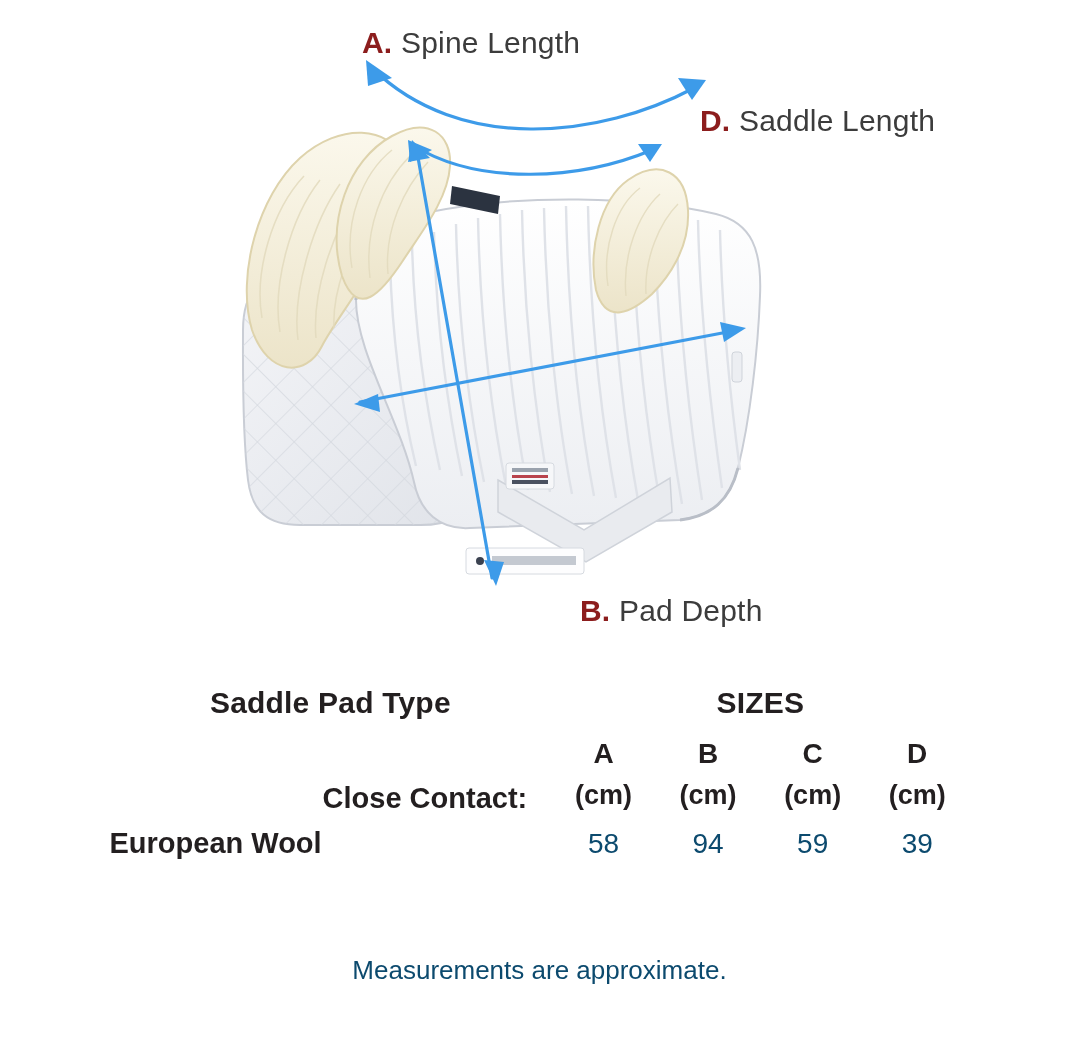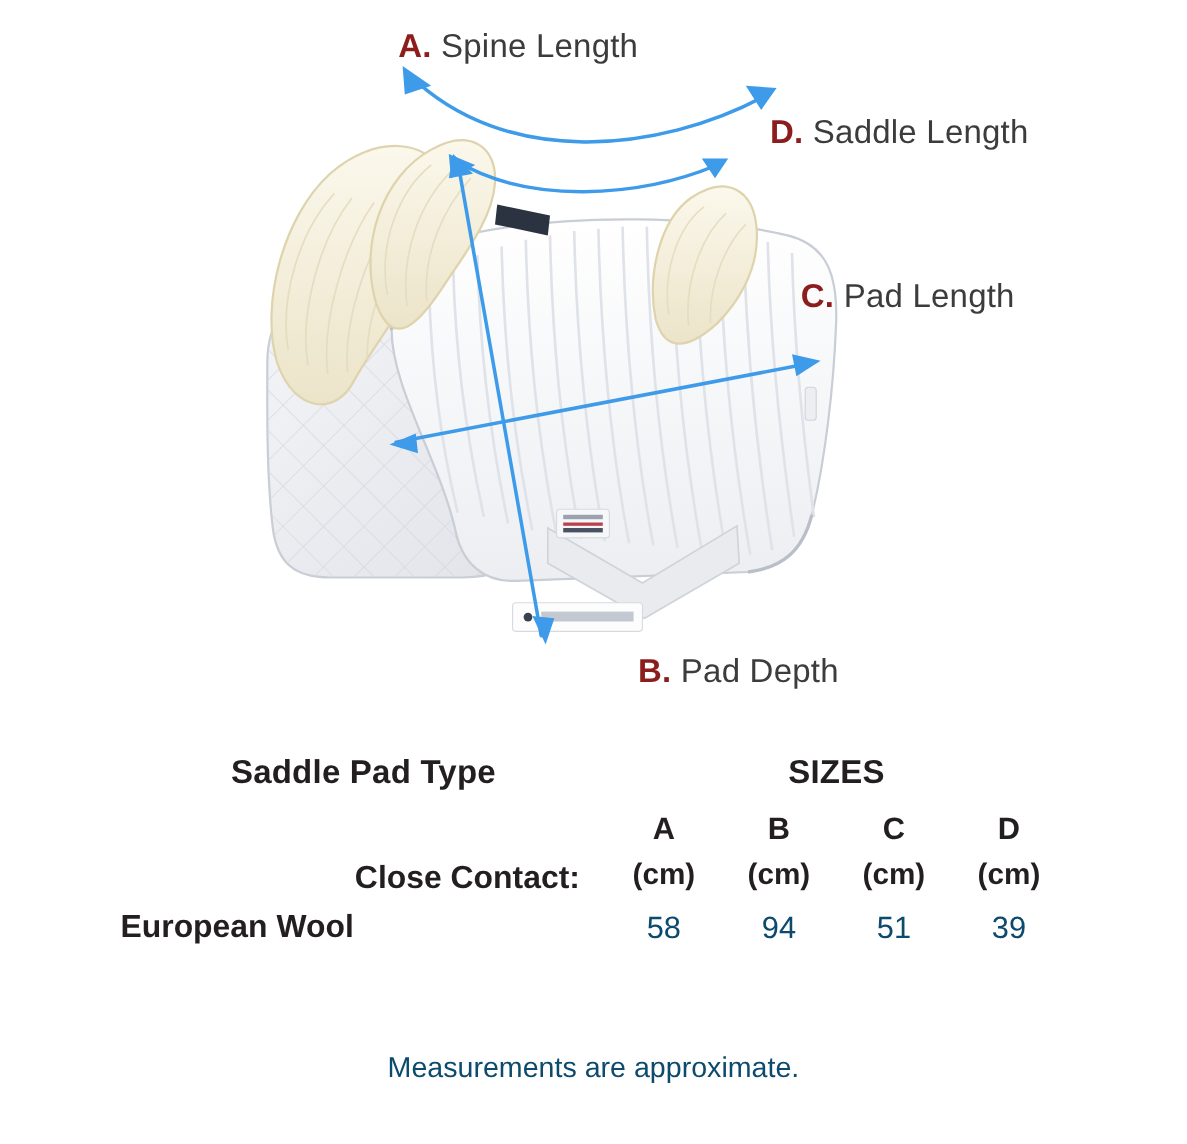--- a/index.html
+++ b/index.html
@@ -286,24 +286,20 @@
       </g>
     </svg>
 
     <div class="callout" id="callout-a">
       <span class="letter">A.</span>
       <span>Spine Length</span>
     </div>
     <div class="callout" id="callout-d">
       <span class="letter">D.</span>
       <span>Saddle Length</span>
-    </div>
-    <div class="callout" id="callout-c">
-      <span class="letter">C.</span>
-      <span>Pad Length</span>
     </div>
     <div class="callout" id="callout-b">
       <span class="letter">B.</span>
       <span>Pad Depth</span>
     </div>
   </div>
 
   <div class="table-wrap">
     <table class="size-table">
       <tbody>
@@ -322,21 +318,21 @@
           <td class="cell-label-bold">Close Contact:</td>
           <td class="cell-unit">(cm)</td>
           <td class="cell-unit">(cm)</td>
           <td class="cell-unit">(cm)</td>
           <td class="cell-unit">(cm)</td>
         </tr>
         <tr>
           <td class="cell-label">European Wool</td>
           <td class="cell-value">58</td>
           <td class="cell-value">94</td>
-          <td class="cell-value">51</td>
+          <td class="cell-value">59</td>
           <td class="cell-value">39</td>
         </tr>
       </tbody>
     </table>
   </div>
 
   <div class="footnote">Measurements are approximate.</div>
 
 </div>
 

